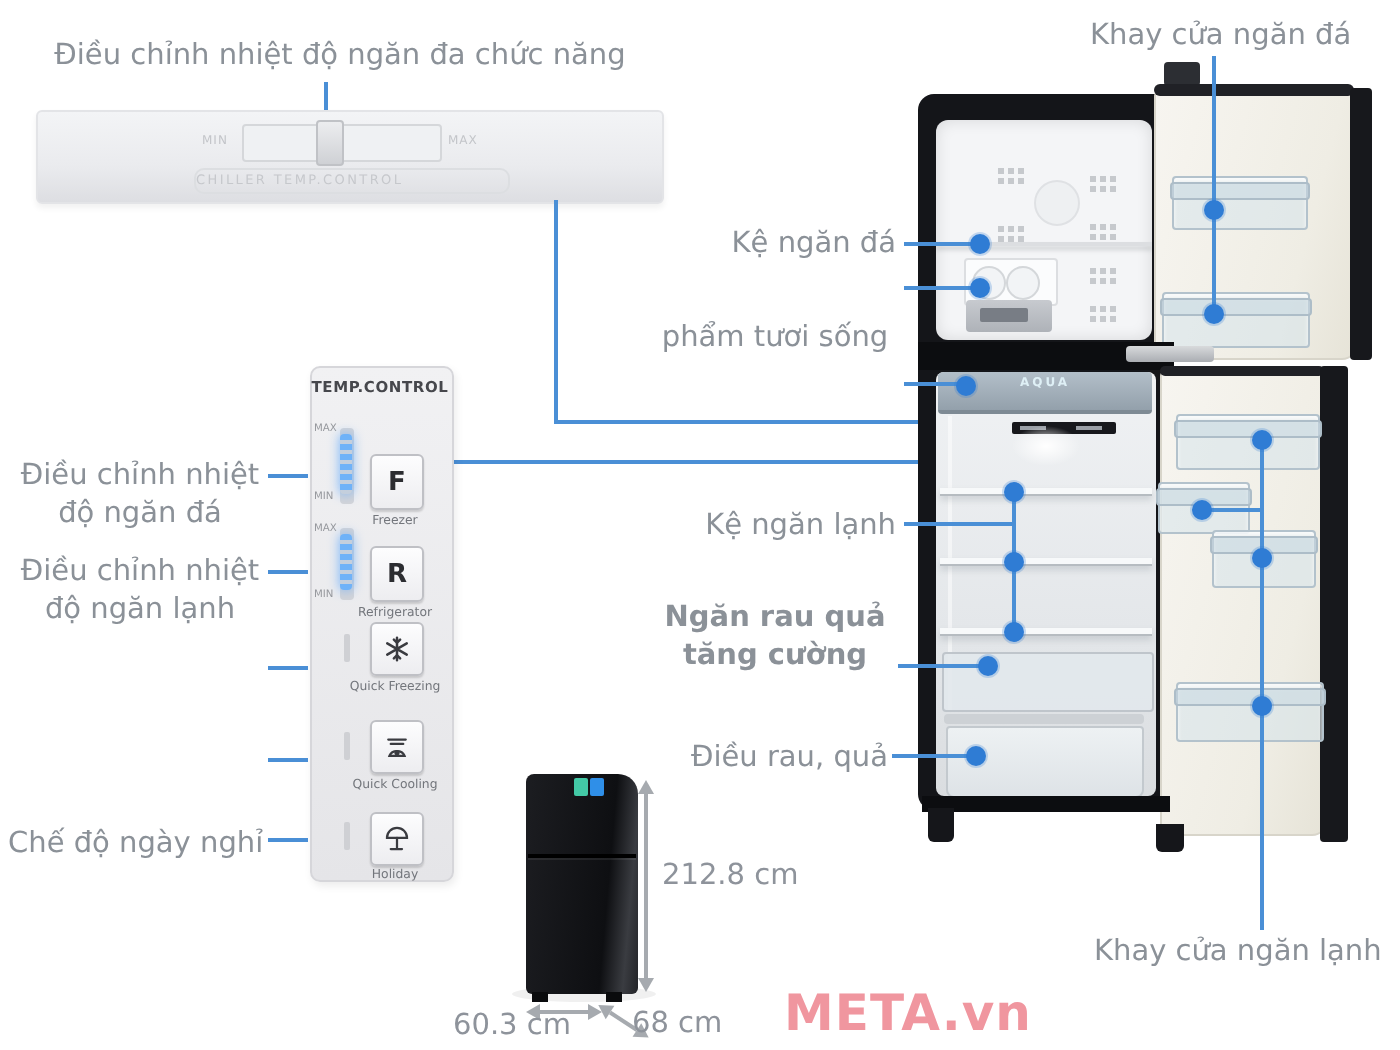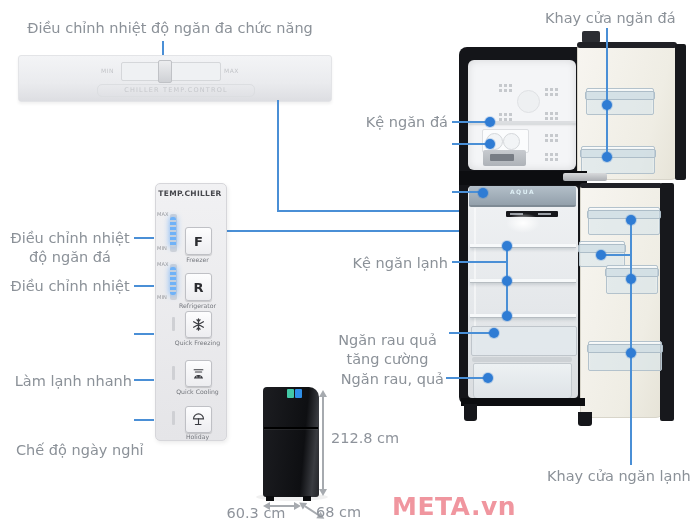--- a/index.html
+++ b/index.html
@@ -20,21 +20,21 @@
   
   .chiller-panel{position:absolute;left:18px;top:55px;width:312px;height:45px;border-radius:3px;
     background:linear-gradient(180deg,#f3f4f6 0%,#eaebee 60%,#dddee2 100%);
     border:1px solid #e3e4e7;box-shadow:0 2px 3px rgba(0,0,0,.06);}
   .chiller-track{position:absolute;left:102px;top:6px;width:98px;height:17px;background:#eff1f3;
     border:1px solid #d5d7da;border-radius:2px;}
   .chiller-knob{position:absolute;left:139px;top:4px;width:12px;height:21px;border-radius:2px;
     background:linear-gradient(#ecedef,#cfd1d5);border:1px solid #c0c2c6;}
   .chiller-minmax{position:absolute;top:11px;font-size:6px;color:#c3c5c9;letter-spacing:.5px;}
   .chiller-caption{position:absolute;left:78px;top:28px;width:156px;height:11px;border:1px solid #dcdee1;
-    border-radius:5px;font-size:6.5px;color:#c6c8cc;letter-spacing:1.2px;text-align:center;line-height:11px;}
+    border-radius:5px;font-size:6.5px;color:#c6c8cc;letter-spacing:1.2px;line-height:11px;}
   
   .tpanel{position:absolute;left:155px;top:183px;width:70px;height:256px;border-radius:5px;
     background:linear-gradient(180deg,#f1f1f3,#e5e5e8);border:1px solid #d6d6da;
     box-shadow:1px 2px 4px rgba(0,0,0,.08);}
   .tpanel-title{position:absolute;left:155px;top:189px;width:70px;text-align:center;
     font-size:7.5px;font-weight:bold;color:#46474c;letter-spacing:.3px;}
   .mm{position:absolute;font-size:6px;color:#96989d;transform:scale(.85);transform-origin:left top;}
   .slot{position:absolute;width:7px;background:#d3d4d8;border-radius:2px;}
   .led{position:absolute;width:6px;border-radius:2px;
     background:repeating-linear-gradient(180deg,var(--led-blue) 0 3px,rgba(111,178,248,.15) 3px 5px);
@@ -129,21 +129,21 @@
     <div class="chiller-knob"></div>
     <div class="chiller-caption">CHILLER TEMP.CONTROL</div>
   </div>
 
   <div class="bl" style="left:277px;top:100px;width:2px;height:112px;"></div>
   <div class="bl" style="left:277px;top:210px;width:231px;height:2px;"></div>
 
   <div class="bl" style="left:225px;top:230px;width:248px;height:2px;"></div>
 
   <div class="tpanel"></div>
-  <div class="tpanel-title">TEMP.CHILLER</div>
+  <div class="tpanel-title">TEMP.CONTROL</div>
 
   <span class="mm" style="left:157px;top:211px;">MAX</span>
   <div class="slot" style="left:170px;top:214px;height:38px;"></div>
   <div class="led" style="left:170px;top:217px;height:30px;"></div>
   <span class="mm" style="left:157px;top:245px;">MIN</span>
   <div class="pbtn" style="left:185px;top:227px;width:25px;height:26px;">
     <span>F</span>
   </div>
   <div class="pcap" style="left:177px;top:256px;width:41px;">Freezer</div>
 
@@ -191,29 +191,29 @@
   <div class="pcap" style="left:172px;top:433px;width:51px;">Holiday</div>
 
   <div class="lbl ctr" style="left:8px;top:229px;width:124px;">
     <div>Điều chỉnh nhiệt</div>
     <div>độ ngăn đá</div>
   </div>
   <div class="bl" style="left:134px;top:237px;width:20px;height:2px;"></div>
 
   <div class="lbl ctr" style="left:8px;top:277px;width:124px;">
     <div>Điều chỉnh nhiệt</div>
+    <div>độ ngăn lạnh</div>
   </div>
   <div class="bl" style="left:134px;top:285px;width:20px;height:2px;"></div>
 
   <div class="bl" style="left:134px;top:333px;width:20px;height:2px;"></div>
 
-  <div class="lbl rgt" style="left:8px;top:372px;width:124px;">Làm lạnh nhanh</div>
   <div class="bl" style="left:134px;top:379px;width:20px;height:2px;"></div>
 
-  <div class="lbl rgt" style="left:16px;top:413px;width:124px;margin-top:28px;">Chế độ ngày nghỉ</div>
+  <div class="lbl rgt" style="left:4px;top:413px;width:124px;">Chế độ ngày nghỉ</div>
   <div class="bl" style="left:134px;top:419px;width:20px;height:2px;"></div>
 
   <div class="cabinet"></div>
 
   <div class="hinge"></div>
   <div class="door-face" style="left:577px;top:45px;width:100px;height:133px;"></div>
   <div class="door-top" style="left:577px;top:42px;width:100px;height:6px;"></div>
   <div class="door-edge" style="left:675px;top:44px;width:11px;height:136px;"></div>
   <div class="tray" style="left:586px;top:88px;width:66px;height:25px;"></div>
   <div class="tray" style="left:581px;top:146px;width:72px;height:26px;"></div>
@@ -275,39 +275,40 @@
   <div class="dot" style="left:602px;top:152px;"></div>
 
   <div class="lbl rgt" style="left:340px;top:113px;width:108px;">Kệ ngăn đá</div>
   <div class="bl" style="left:452px;top:121px;width:34px;height:2px;"></div>
   <div class="dot" style="left:485px;top:117px;"></div>
 
   <div class="bl" style="left:452px;top:143px;width:34px;height:2px;"></div>
   <div class="dot" style="left:485px;top:139px;"></div>
 
   <div class="lbl ctr" style="left:325px;top:160px;width:125px;">
+    <div>phẩm tươi sống</div>
   </div>
   <div class="bl" style="left:452px;top:191px;width:27px;height:2px;"></div>
   <div class="dot" style="left:478px;top:188px;"></div>
 
   <div class="lbl rgt" style="left:340px;top:254px;width:108px;">Kệ ngăn lạnh</div>
   <div class="bl" style="left:452px;top:261px;width:55px;height:2px;"></div>
   <div class="bl" style="left:506px;top:246px;width:2px;height:72px;"></div>
   <div class="dot" style="left:502px;top:241px;"></div>
   <div class="dot" style="left:502px;top:276px;"></div>
   <div class="dot" style="left:502px;top:311px;"></div>
 
-  <div class="lbl ctr" style="left:330px;top:331px;width:115px;">
+  <div class="lbl ctr" style="left:330px;top:300px;width:115px;font-weight:bold;">
     <div>Ngăn rau quả</div>
     <div>tăng cường</div>
   </div>
   <div class="bl" style="left:449px;top:332px;width:42px;height:2px;"></div>
   <div class="dot" style="left:489px;top:328px;"></div>
 
-  <div class="lbl rgt" style="left:330px;top:370px;width:114px;">Ngăn rau, quả</div>
+  <div class="lbl rgt" style="left:330px;top:370px;width:114px;">Điều rau, quả</div>
   <div class="bl" style="left:446px;top:377px;width:39px;height:2px;"></div>
   <div class="dot" style="left:483px;top:373px;"></div>
 
   <div class="bl" style="left:630px;top:220px;width:2px;height:245px;"></div>
   <div class="bl" style="left:601px;top:254px;width:30px;height:2px;"></div>
   <div class="dot" style="left:626px;top:215px;"></div>
   <div class="dot" style="left:596px;top:250px;"></div>
   <div class="dot" style="left:626px;top:274px;"></div>
   <div class="dot" style="left:626px;top:348px;"></div>
   <div class="lbl" style="left:547px;top:467px;">Khay cửa ngăn lạnh</div>

